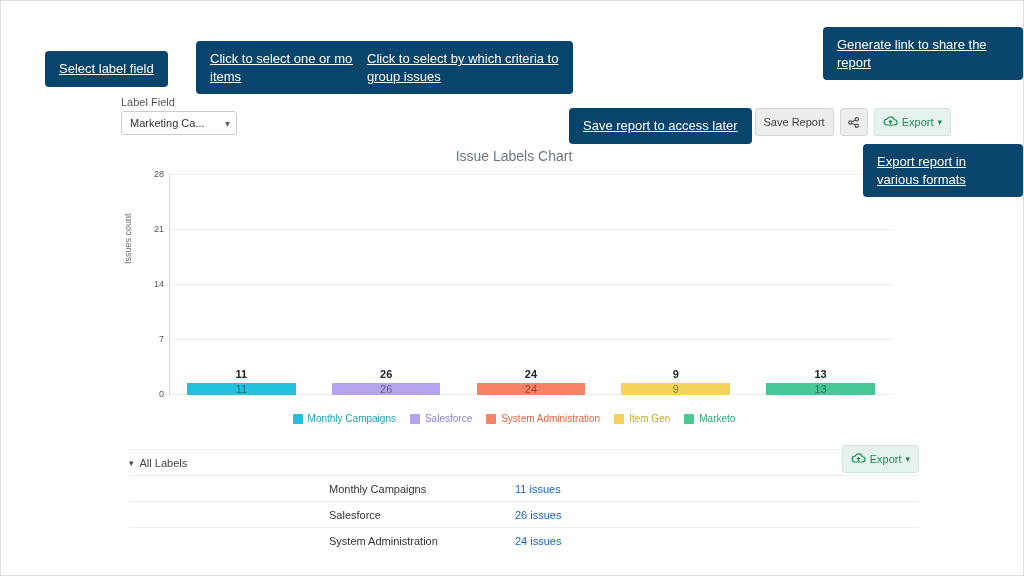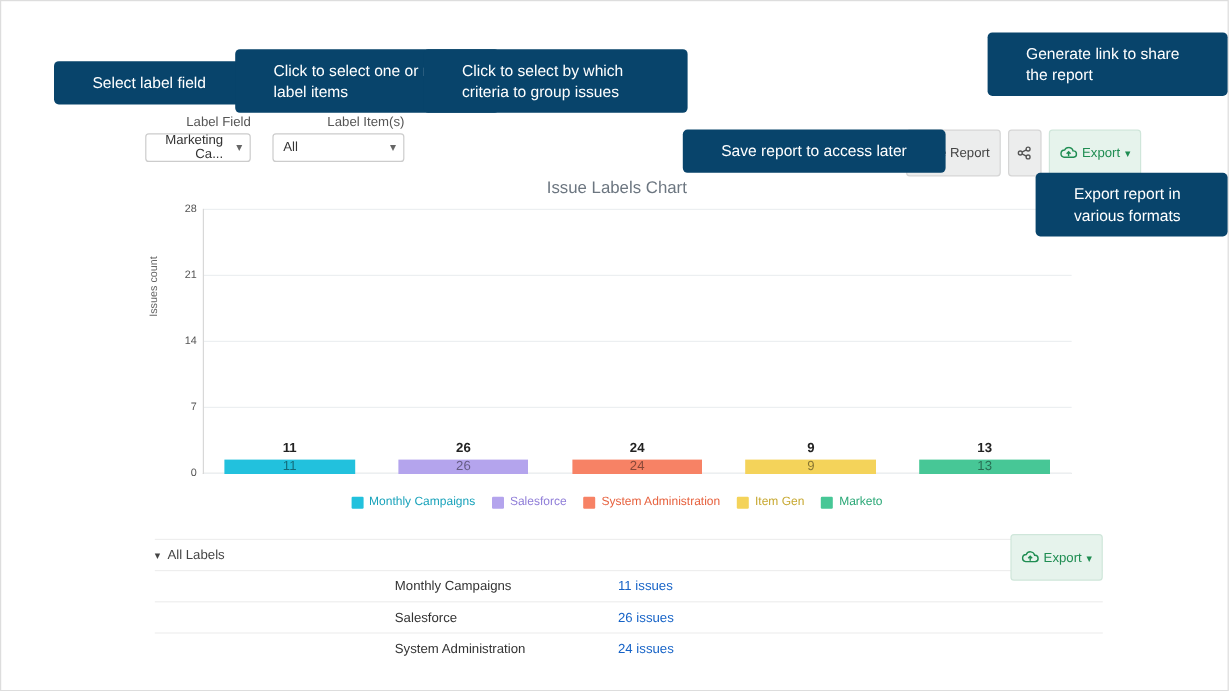--- a/index.html
+++ b/index.html
@@ -12,43 +12,44 @@
       background: #fff;
       border: 1px solid #ddd;
       position: relative;
       overflow: hidden;
     }
 
     .callout {
       position: absolute;
       background: #08446b;
       color: #fff;
-      padding: 9px 32px;
+      padding: 9px 14px;
       border-radius: 4px;
       font-size: 13px;
       line-height: 1.35;
       z-index: 10;
       max-width: 220px;
+      text-decoration: underline;
     }
 
     .controls { position: absolute; top: 95px; left: 120px; display: flex; gap: 18px; }
-    .ctrl-group { display: flex; flex-direction: column; gap: 3px; text-align: right; }
+    .ctrl-group { display: flex; flex-direction: column; gap: 3px; }
     .ctrl-label { font-size: 11px; color: #555; }
     .sel {
       border: 1px solid #ccc; background: #fff; height: 24px; border-radius: 3px;
       display: flex; align-items: center; padding: 0 22px 0 8px; font-size: 11px; color: #333;
       position: relative; cursor: pointer;
     }
-    .sel1 { width: 88px; }
+    .sel1 { width: 116px; }
     .sel2 { width: 110px; }
     .sel3 { width: 64px; }
     .sel::after { content: "▾"; position: absolute; right: 6px; color: #666; font-size: 10px; }
 
     .toolbar-right { position: absolute; top: 107px; right: 72px; display: flex; gap: 6px; align-items: center; }
-    .btn { height: 39px; border: 1px solid #d5d5d5; background: #eceded; border-radius: 3px;
+    .btn { height: 28px; border: 1px solid #d5d5d5; background: #eceded; border-radius: 3px;
            display: flex; align-items: center; padding: 0 8px; font-size: 11px; color: #444; cursor: pointer; gap: 4px; }
     .btn-share { width: 28px; justify-content: center; padding: 0; }
     .btn-export { background: #e6f3ec; border-color: #cfe6da; color: #1f8d52; }
     .btn-export .caret { font-size: 9px; }
 
     .chart-area { position: absolute; top: 147px; left: 128px; width: 770px; height: 280px; }
     .chart-title { text-align: center; font-size: 14px; color: #6c7680; margin-bottom: 6px; }
 
     .plot { position: relative; width: 100%; height: 235px; }
     .yaxis-label { position: absolute; left: -6px; top: 50%; transform: rotate(-90deg) translateX(24px); transform-origin: left top;
@@ -88,26 +89,20 @@
 <div class="callout" style="top:40px; left:352px;">Click to select by which criteria to group issues</div>
 <div class="callout" style="top:107px; left:568px;">Save report to access later</div>
 <div class="callout" style="top:26px; left:822px;">Generate link to share the report</div>
 <div class="callout" style="top:143px; left:862px;">Export report in various formats</div>
 
 <div class="controls">
   <div class="ctrl-group">
     <div class="ctrl-label">Label Field</div>
     <div class="sel sel1">
         <span>Marketing Ca...</span>
-      </div>
-  </div>
-  <div class="ctrl-group">
-    <div class="ctrl-label">Label Item(s)</div>
-    <div class="sel sel2">
-        <span>All</span>
       </div>
   </div>
 </div>
 
 <div class="toolbar-right">
   <div class="btn">Save Report</div>
   <div class="btn btn-share">
     <span>
       <svg width="13" height="13" viewBox="0 0 16 16" fill="none" stroke="#555" stroke-width="1.4">
         <circle cx="4" cy="8" r="2"></circle>

